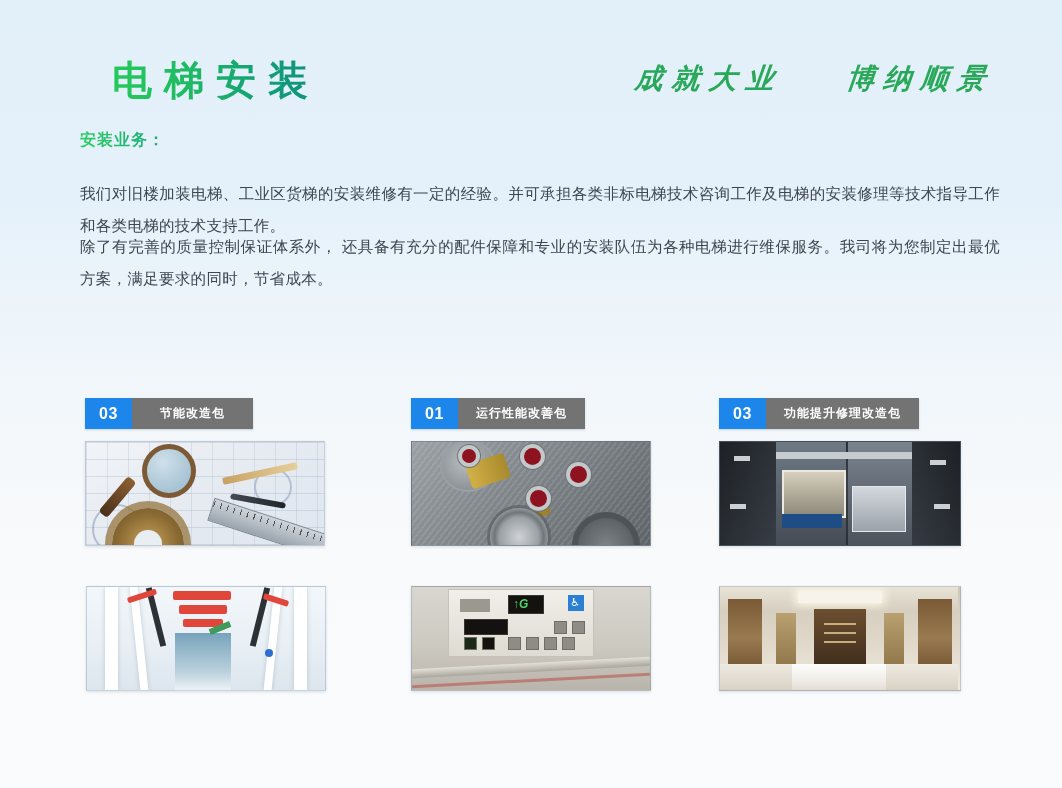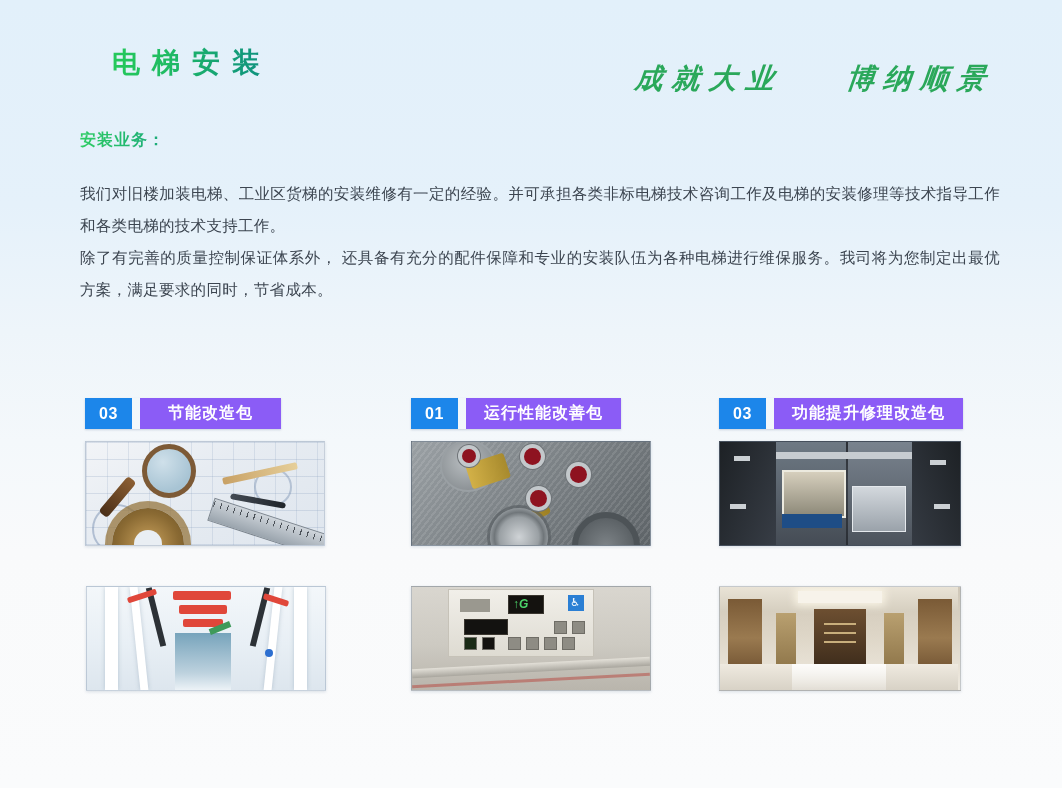--- a/index.html
+++ b/index.html
@@ -7,22 +7,22 @@
     width:1062px;height:788px;overflow:hidden;
     font-family:"Liberation Sans","DejaVu Sans",sans-serif;
     background:linear-gradient(180deg,#e2f0fa 0%,#e5f1fa 26%,#eef5fa 42%,#f4f8fb 56%,#f9fafb 70%,#fafbfc 100%);
     position:relative;
   }
   .page{position:relative;width:1062px;height:788px;}
 
   
   .hdr{position:absolute;left:0;top:0;width:1062px;height:130px;}
   .title{
-    position:absolute;left:112px;top:44px;
-    font-size:28px;font-weight:700;letter-spacing:12px;
+    position:absolute;left:112px;top:53px;
+    font-size:40px;font-weight:700;letter-spacing:12px;
     background:linear-gradient(90deg,#25c95a 0%,#1fbb63 35%,#14a175 70%,#0e8f80 100%);
     -webkit-background-clip:text;background-clip:text;color:transparent;
     font-family:"DejaVu Sans","Liberation Sans",sans-serif;
     white-space:nowrap;
   }
   .slogan{
     position:absolute;right:68px;top:60px;
     font-size:28px;letter-spacing:9px;color:#2aa85a;
     font-family:"DejaVu Serif","Liberation Serif",serif;
     font-style:italic;font-weight:600;white-space:nowrap;
@@ -36,43 +36,43 @@
     font-size:16px;font-weight:700;letter-spacing:1px;
     background:linear-gradient(90deg,#2ecc63 0%,#1aa97a 100%);
     -webkit-background-clip:text;background-clip:text;color:transparent;
   }
   .para{
     position:absolute;left:80px;width:920px;
     font-size:15.5px;line-height:32px;color:#3c4550;
     letter-spacing:.3px;text-align:justify;
   }
   #p1{top:178px;}
-  #p2{top:242px;}
+  #p2{top:231px;}
 
   
   .grid{position:absolute;left:85px;top:398px;width:900px;}
   .row{position:relative;height:176px;}
   .card{position:absolute;top:0;width:300px;}
   .card.c0{left:0;}
   .card.c1{left:326px;}
   .card.c2{left:634px;}
 
   .tag{display:inline-flex;align-items:stretch;height:31px;
        box-shadow:0 1px 2px rgba(10,40,90,.18);}
   .tag .num{
     background:#1c86ea;color:#ffffff;
     font-size:16px;font-weight:700;letter-spacing:.5px;
     display:flex;align-items:center;justify-content:center;
     min-width:37px;padding:0 5px;font-family:"Liberation Sans",sans-serif;
   }
   .tag .lbl{
-    background:#8b5cf6;color:#ffffff;
-    font-size:16px;font-weight:700;letter-spacing:1px;
+    background:#737373;color:#ffffff;
+    font-size:12px;font-weight:700;letter-spacing:1px;
     display:flex;align-items:center;justify-content:center;
-    padding:0 18px;white-space:nowrap;margin-left:8px;
+    padding:0 18px;white-space:nowrap;
   }
   .tag.wide .lbl{padding:0 28px;}
   .tag.tight .lbl{padding:0 8px;letter-spacing:.4px;}
 
   .thumb{
     margin-top:12px;width:238px;height:103px;
     position:relative;overflow:hidden;
     border:1px solid rgba(120,140,165,.35);
     box-shadow:0 1px 3px rgba(30,60,100,.14);
     background:#dfe4ea;

